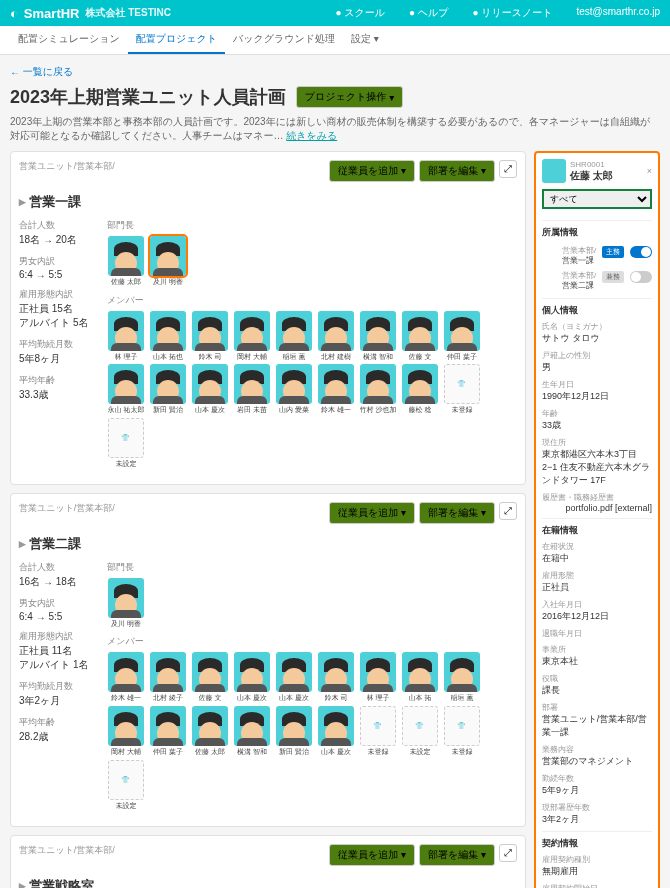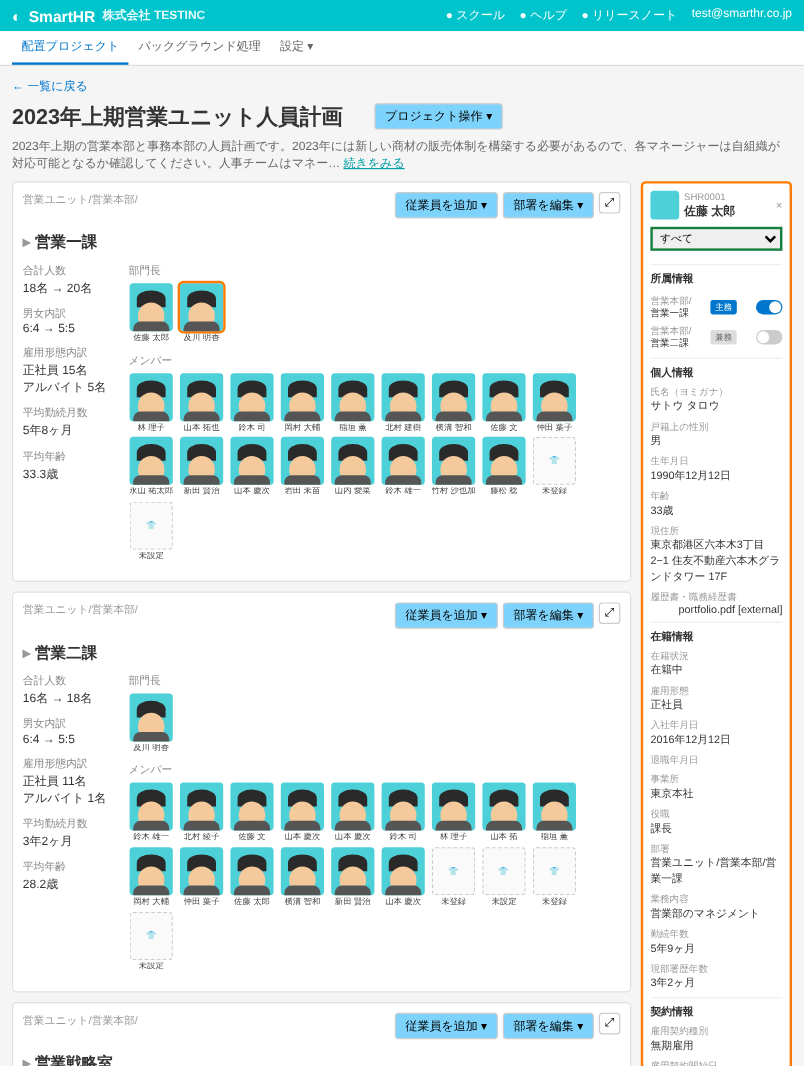--- a/index.html
+++ b/index.html
@@ -1,28 +1,28 @@
 <!DOCTYPE html>
 <html><head>
 <meta charset="utf-8">
 <style>
 * { box-sizing: border-box; margin: 0; padding: 0; }
 body { font-family: -apple-system, "Hiragino Sans", sans-serif; font-size: 11px; color: #333; background: #f5f5f5; width: 670px; }
 .topbar { background: #00c4cc; color: #fff; height: 26px; display: flex; align-items: center; padding: 0 10px; justify-content: space-between; }
 .topbar .brand { font-weight: bold; font-size: 13px; display: flex; align-items: center; gap: 6px; }
 .topbar .brand-sub { font-size: 10px; opacity: .9; }
-.topbar .right { display: flex; gap: 12px; font-size: 10px; }
+.topbar .right { display: flex; gap: 24px; font-size: 10px; }
 .tabs { background: #fff; border-bottom: 1px solid #ddd; display: flex; padding: 0 10px; font-size: 10px; }
 .tabs a { padding: 6px 8px; color: #666; text-decoration: none; border-bottom: 2px solid transparent; }
 .tabs a.active { color: #0077cc; border-color: #0077cc; }
 .page { padding: 10px; }
 .back { color: #0077cc; font-size: 10px; text-decoration: none; }
-.title-row { display: flex; align-items: center; gap: 26px; margin: 6px 0; }
+.title-row { display: flex; align-items: center; gap: 10px; margin: 6px 0; }
 .title-row h1 { font-size: 18px; font-weight: 600; }
-.btn-out { border: 1px solid #ccc; background: #7dd3fc; padding: 3px 8px; font-size: 10px; border-radius: 3px; display: inline-flex; align-items: center; gap: 3px; cursor: pointer; }
+.btn-out { border: 1px solid #ccc; background: #4d7c0f; padding: 3px 8px; font-size: 10px; border-radius: 3px; display: inline-flex; align-items: center; gap: 3px; cursor: pointer; }
 .desc { font-size: 10px; color: #666; margin-bottom: 8px; }
 .desc .more { color: #00a0a8; }
 .layout { display: flex; gap: 8px; }
 .main { flex: 1; display: flex; flex-direction: column; gap: 8px; }
 .panel { background: #fff; border: 1px solid #e0e0e0; border-radius: 4px; padding: 8px; }
 .panel-head { display: flex; justify-content: space-between; align-items: flex-start; }
 .crumb { font-size: 9px; color: #999; }
 .dept-name { font-size: 13px; font-weight: 600; margin-top: 20px; }
 .panel-actions { display: flex; gap: 4px; }
 .btn-sq { border: 1px solid #ccc; background: #fff; width: 18px; height: 18px; border-radius: 3px; font-size: 10px; display: flex; align-items: center; justify-content: center; cursor: pointer; }
@@ -47,21 +47,21 @@
 .side-head .av { width: 24px; height: 24px; background: #4dd0d8; border-radius: 3px; flex-shrink: 0; }
 .side-head .nm { font-size: 10px; font-weight: 600; }
 .side-head .id { font-size: 8px; color: #999; }
 .side-close { margin-left: auto; cursor: pointer; color: #999; }
 .side-sel { width: 100%; margin: 6px 0; border: 2px solid #15803d; padding: 2px; font-size: 9px; }
 .side-sec { border-top: 1px solid #eee; padding-top: 5px; margin-top: 5px; }
 .side-sec h4 { font-size: 9px; font-weight: 600; margin-bottom: 4px; }
 .side-row { margin-bottom: 5px; }
 .side-row .k { color: #999; font-size: 8px; }
 .side-row .v { color: #333; font-size: 9px; }
-.affil { display: flex; justify-content: space-between; align-items: center; padding: 3px 0; }
+.affil { display: flex; justify-content: space-between; align-items: flex-start; padding: 3px 0; margin-left: 20px; }
 .affil .txt { font-size: 8px; line-height: 1.2; }
 .badge { font-size: 7px; padding: 1px 4px; border-radius: 2px; background: #0077cc; color: #fff; }
 .badge.gray { background: #ddd; color: #666; }
 .toggle { width: 22px; height: 12px; background: #0077cc; border-radius: 6px; position: relative; }
 .toggle::after { content: ''; position: absolute; right: 1px; top: 1px; width: 10px; height: 10px; background: #fff; border-radius: 50%; }
 .toggle.off { background: #ccc; }
 .toggle.off::after { right: auto; left: 1px; }
 .link { color: #0077cc; text-align: right; }
 </style>
 </head>
@@ -75,20 +75,21 @@
   </div>
   <div class="right">
       <a style="color: rgb(255, 255, 255); text-decoration: none;">● スクール</a>
       <a style="color: rgb(255, 255, 255); text-decoration: none;">● ヘルプ</a>
       <a style="color: rgb(255, 255, 255); text-decoration: none;">● リリースノート</a>
       <a style="color: rgb(255, 255, 255); text-decoration: none;">test@smarthr.co.jp</a>
     </div>
 </div>
 
 <div class="tabs">
+    <a href="#">配置シミュレーション</a>
     <a href="#" class="active">配置プロジェクト</a>
     <a href="#">バックグラウンド処理</a>
     <a href="#">設定 ▾</a>
   </div>
 
 <div class="page">
   <a class="back" href="#">← 一覧に戻る</a>
   <div class="title-row">
     <h1>2023年上期営業ユニット人員計画</h1>
     <button class="btn-out"><span>プロジェクト操作</span> ▾</button>

